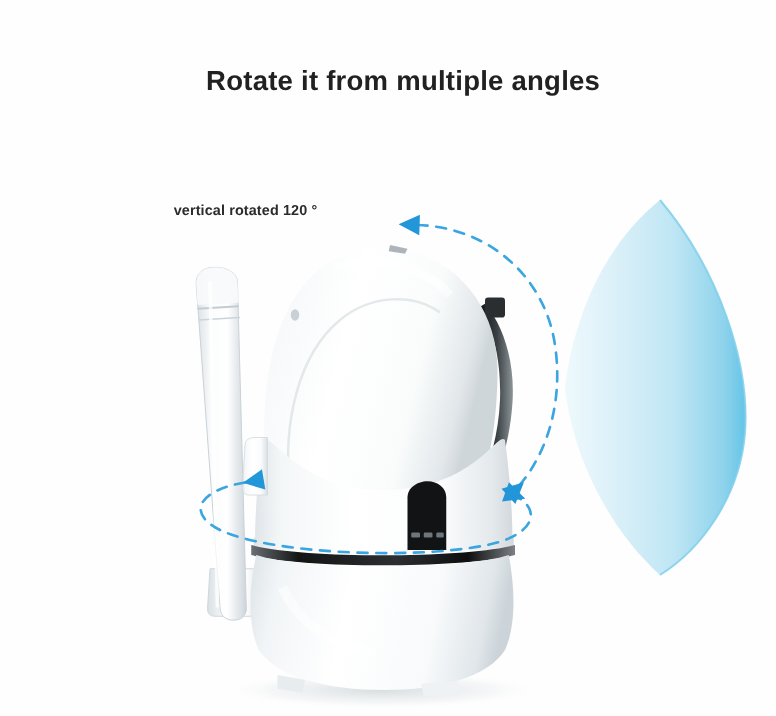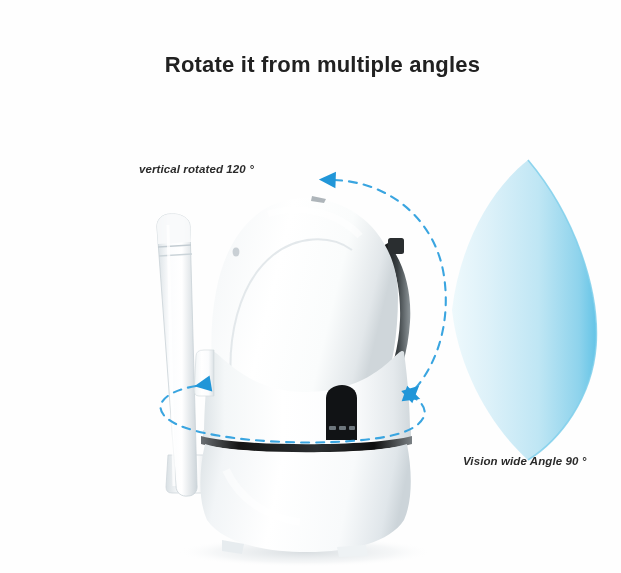--- a/index.html
+++ b/index.html
@@ -21,21 +21,20 @@
     white-space:nowrap;
     padding-left:12px;
   }
   
   .label{
     position:absolute;
     font-size:11.5px;font-weight:700;
     color:#2b2b2b;
     white-space:nowrap;
     letter-spacing:.1px;
-    font-style:italic;
   }
   #lbl-vertical{left:139px;top:163px;}
   #lbl-vision{left:463px;top:455px;}
   #lbl-level{left:31px;top:506px;}
 
   
   svg.art{position:absolute;left:0;top:0;width:621px;height:573px;}
   svg.art{pointer-events:none;}
 </style>
 </head>
@@ -231,16 +230,15 @@
     <g>
       <path d="M 196 386
                C 160 392, 148 410, 176 424
                C 216 443, 330 448, 390 436
                C 432 427, 434 404, 406 394" fill="none" stroke="#3aa5e0" stroke-width="2.1" stroke-dasharray="8 7" stroke-linecap="round" marker-start="url(#arrowR)" marker-end="url(#arrowL)"></path>
     </g>
   </svg>
 
   <div class="label" id="lbl-vertical">vertical rotated 120 °</div>
 
-  <div class="label" id="lbl-vision">Vision wide Angle 90 °</div>
 
 
 </div>
 
 </body></html>

